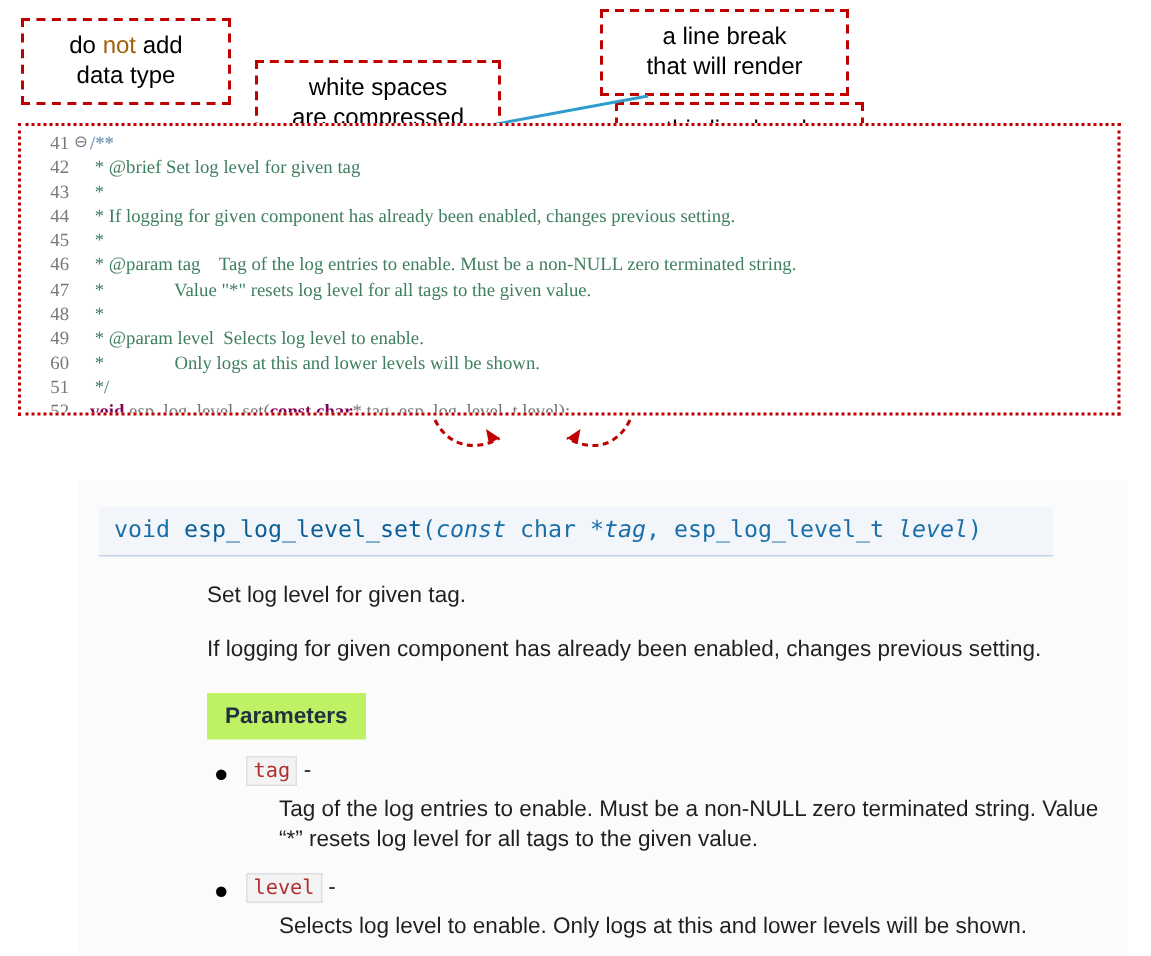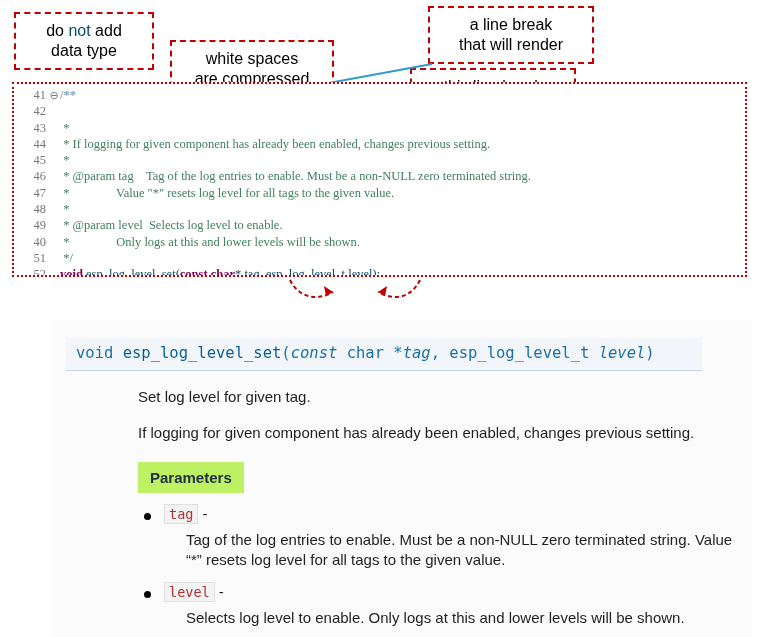--- a/index.html
+++ b/index.html
@@ -30,25 +30,25 @@
     font-size: 16px;
     line-height: 1.25;
     text-align: center;
     padding: 6px 8px;
     box-sizing: border-box;
     display: flex;
     align-items: center;
     justify-content: center;
   }
   .callout .hl {
-    color: #0c4a6e;
+    color: #a16207;
   }
   #callout-datatype { left: 14px;  top: 12px;  width: 140px; height: 58px; }
   #callout-spaces   { left: 170px; top: 40px;  width: 164px; height: 58px; }
-  #callout-break    { left: 428px; top: 6px;   width: 166px; height: 58px; }
+  #callout-break    { left: 400px; top: 6px;   width: 166px; height: 58px; }
   #callout-nobreak  { left: 410px; top: 68px;  width: 166px; height: 58px; }
 
   
   .code-panel {
     position: absolute;
     left: 12px;
     top: 82px;
     width: 735px;
     height: 195px;
     border: 2px dotted #c00000;
@@ -76,21 +76,21 @@
     width: 12px;
     min-width: 12px;
     text-align: center;
     color: #787878;
     font-size: 11px;
     user-select: none;
   }
   .code-text { color: #3f7f5f; }
   .code-text.cmt-bold { color: #7f9fbf; font-weight: bold; }
   .kw { color: #7f0055; font-weight: bold; }
-  .plain { color: #0c4a6e; }
+  .plain { color: #737373; }
 
   
   .connectors {
     position: absolute;
     left: 0; top: 0;
     width: 767px;
     height: 637px;
     pointer-events: none;
   }
 
@@ -207,29 +207,29 @@
 
     <path d="M290 280 C 300 300, 320 300, 333 292" stroke="#c00000" stroke-width="2" fill="none" stroke-dasharray="4 3"></path>
     <polygon points="333,292 324,286 326,296" fill="#c00000"></polygon>
     <path d="M420 280 C 410 300, 392 300, 378 292" stroke="#c00000" stroke-width="2" fill="none" stroke-dasharray="4 3"></path>
     <polygon points="378,292 387,286 385,296" fill="#c00000"></polygon>
   </svg>
 
   <div class="code-panel">
     <div id="code-lines">
         <div class="code-line"><span class="ln">41</span><span class="fold">⊖</span><span><span class="code-text cmt-bold">/**</span></span></div>
-        <div class="code-line"><span class="ln">42</span><span class="fold"></span></div>
+        <div class="code-line"><span class="ln">42</span><span class="fold"></span><span><span class="code-text"> * @brief Set log level for given tag</span></span></div>
         <div class="code-line"><span class="ln">43</span><span class="fold"></span><span><span class="code-text"> *</span></span></div>
         <div class="code-line"><span class="ln">44</span><span class="fold"></span><span><span class="code-text"> * If logging for given component has already been enabled, changes previous setting.</span></span></div>
         <div class="code-line"><span class="ln">45</span><span class="fold"></span><span><span class="code-text"> *</span></span></div>
         <div class="code-line"><span class="ln">46</span><span class="fold"></span><span><span class="code-text"> * @param tag    Tag of the log entries to enable. Must be a non-NULL zero terminated string.</span></span></div>
         <div class="code-line"><span class="ln">47</span><span class="fold"></span><span><span class="code-text"> *               Value "*" resets log level for all tags to the given value.</span></span></div>
         <div class="code-line"><span class="ln">48</span><span class="fold"></span><span><span class="code-text"> *</span></span></div>
         <div class="code-line"><span class="ln">49</span><span class="fold"></span><span><span class="code-text"> * @param level  Selects log level to enable.</span></span></div>
-        <div class="code-line"><span class="ln">40</span><span class="fold"></span><span><span class="code-text"> *               Only logs at this and lower levels will be shown.</span></span></div>
+        <div class="code-line"><span class="ln">60</span><span class="fold"></span><span><span class="code-text"> *               Only logs at this and lower levels will be shown.</span></span></div>
         <div class="code-line"><span class="ln">51</span><span class="fold"></span><span><span class="code-text"> */</span></span></div>
         <div class="code-line"><span class="ln">52</span><span class="fold"></span><span><span class="kw">void</span><span class="plain"> esp_log_level_set(</span><span class="kw">const</span><span class="plain"> </span><span class="kw">char</span><span class="plain">* tag, esp_log_level_t level);</span></span></div>
       </div>
   </div>
 
   <div class="doc-panel">
     <div class="doc-signature"><span>void </span><span class="sig-name">esp_log_level_set</span><span>(</span><span class="sig-italic">const</span><span> char *</span><span class="sig-italic">tag</span><span>, </span><span>esp_log_level_t </span><span class="sig-italic">level</span><span>)</span></div>
 
     <div class="doc-p">Set log level for given tag.</div>
     <div class="doc-p">If logging for given component has already been enabled, changes previous setting.</div>

